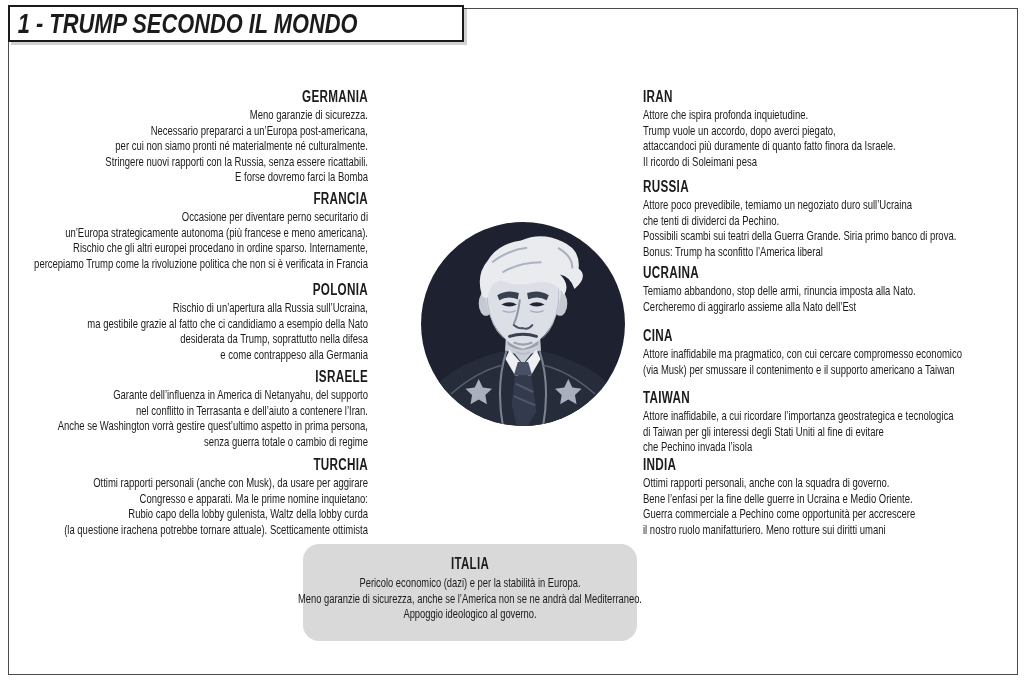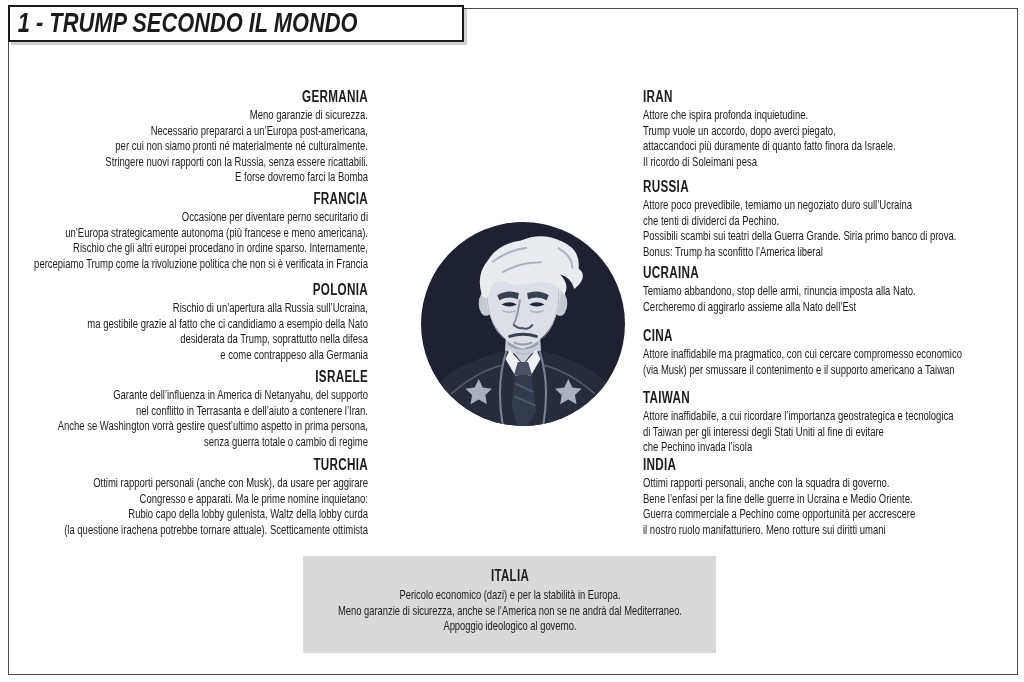--- a/index.html
+++ b/index.html
@@ -28,21 +28,21 @@
     border:1.5px solid var(--frame-border);
     pointer-events:none;
   }
   .title-box{
     position:absolute;
     left:8px;top:5px;
     width:456px;height:37px;
     background:#ffffff;
     border:2.5px solid var(--title-border);
     box-shadow:3px 3px 0 rgba(0,0,0,0.18);
-    display:flex;align-items:flex-start;
+    display:flex;align-items:center;
     z-index:5;
   }
   .title-box h1{
     font-size:28px;
     font-weight:bold;
     font-style:italic;
     letter-spacing:0;
     white-space:nowrap;
     padding-left:10px;
     transform:scaleX(0.78);
@@ -72,23 +72,24 @@
     margin-bottom:1px;
   }
   .sec-body{
     font-size:13px;
     line-height:15.5px;
     white-space:pre-line;
   }
   
   .italy-box{
     position:absolute;
-    left:303px;top:556px;
-    width:413px;height:97px;
+    left:303px;top:544px;
+    width:334px;height:97px;
     background:var(--italy-box-bg);
+    border-radius:16px;
   }
   .italy-inner{
     position:absolute;
     left:50%;top:11px;
     width:580px;
     margin-left:-290px;
     text-align:center;
     transform:scaleX(0.72);
     transform-origin:50% 0;
   }

